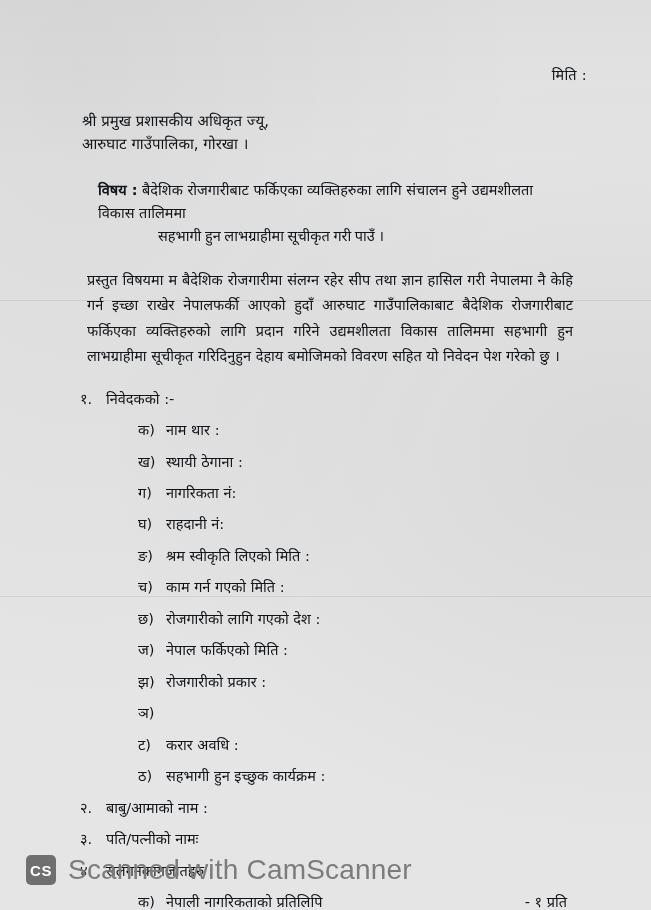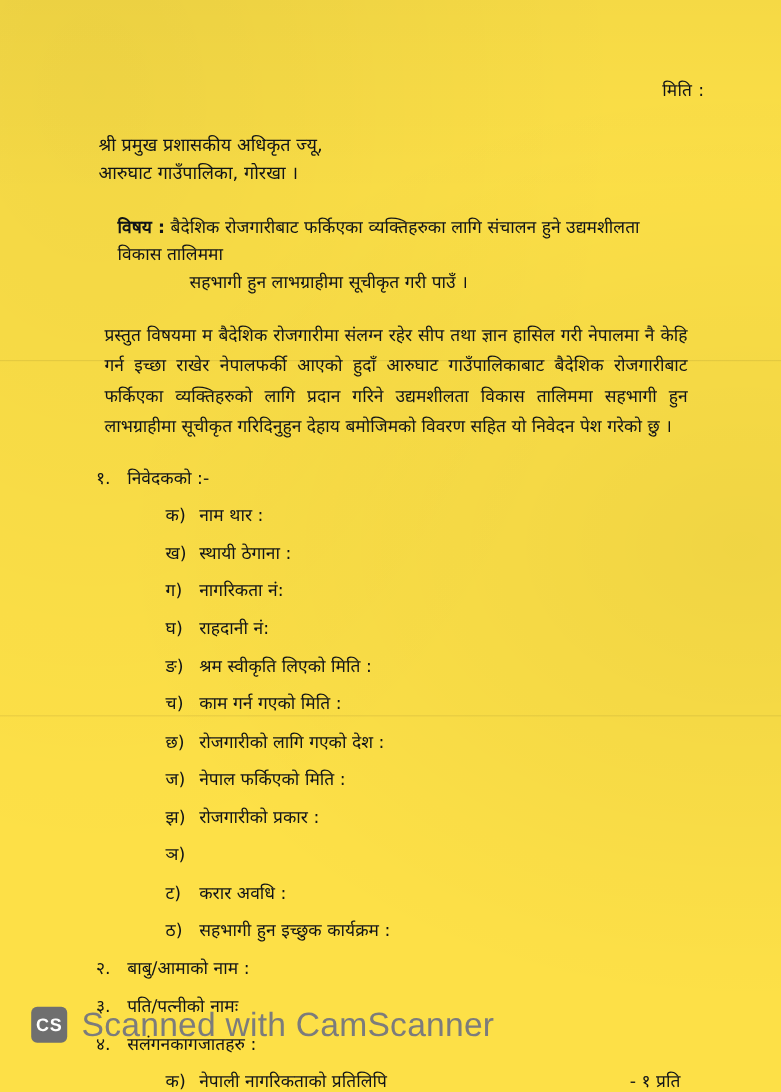--- a/index.html
+++ b/index.html
@@ -11,21 +11,21 @@
     width: 651px;
     height: 910px;
     position: relative;
     overflow: hidden;
     font-family: "DejaVu Sans", sans-serif;
     color: #111418;
   }
   .page {
     position: absolute;
     inset: 0;
-    background: #fde047;
+    background: #e5e5e5;
   }
   
   .paper-shade {
     position: absolute;
     inset: 0;
     background:
       radial-gradient(ellipse at 12% 8%, rgba(0,0,0,0.045), rgba(0,0,0,0) 55%),
       radial-gradient(ellipse at 95% 50%, rgba(0,0,0,0.05), rgba(0,0,0,0) 60%),
       linear-gradient(180deg, rgba(0,0,0,0.03), rgba(0,0,0,0) 18%);
     pointer-events: none;
@@ -65,20 +65,21 @@
   }
   .subject .sub-label {
     font-weight: bold;
   }
   .subject .sub-l1 {
     display: block;
   }
   .subject .sub-l2 {
     display: block;
     margin-left: 60px;
+    font-family: Liberation Serif, serif;
   }
   .body-para {
     margin-top: 20px;
     margin-left: 33px;
     margin-right: 24px;
     font-size: 14.5px;
     line-height: 1.75;
     text-align: justify;
     text-justify: inter-word;
   }
@@ -127,21 +128,21 @@
     flex: 1 1 auto;
   }
   .attach-row .a-qty {
     flex: 0 0 auto;
     white-space: nowrap;
   }
   
   .watermark {
     position: absolute;
     left: 26px;
-    bottom: 40px;
+    bottom: 24px;
     display: flex;
     align-items: center;
     gap: 12px;
   }
   .cs-badge {
     width: 30px;
     height: 30px;
     background: #6f6f6f;
     border-radius: 5px;
     color: #ffffff;

